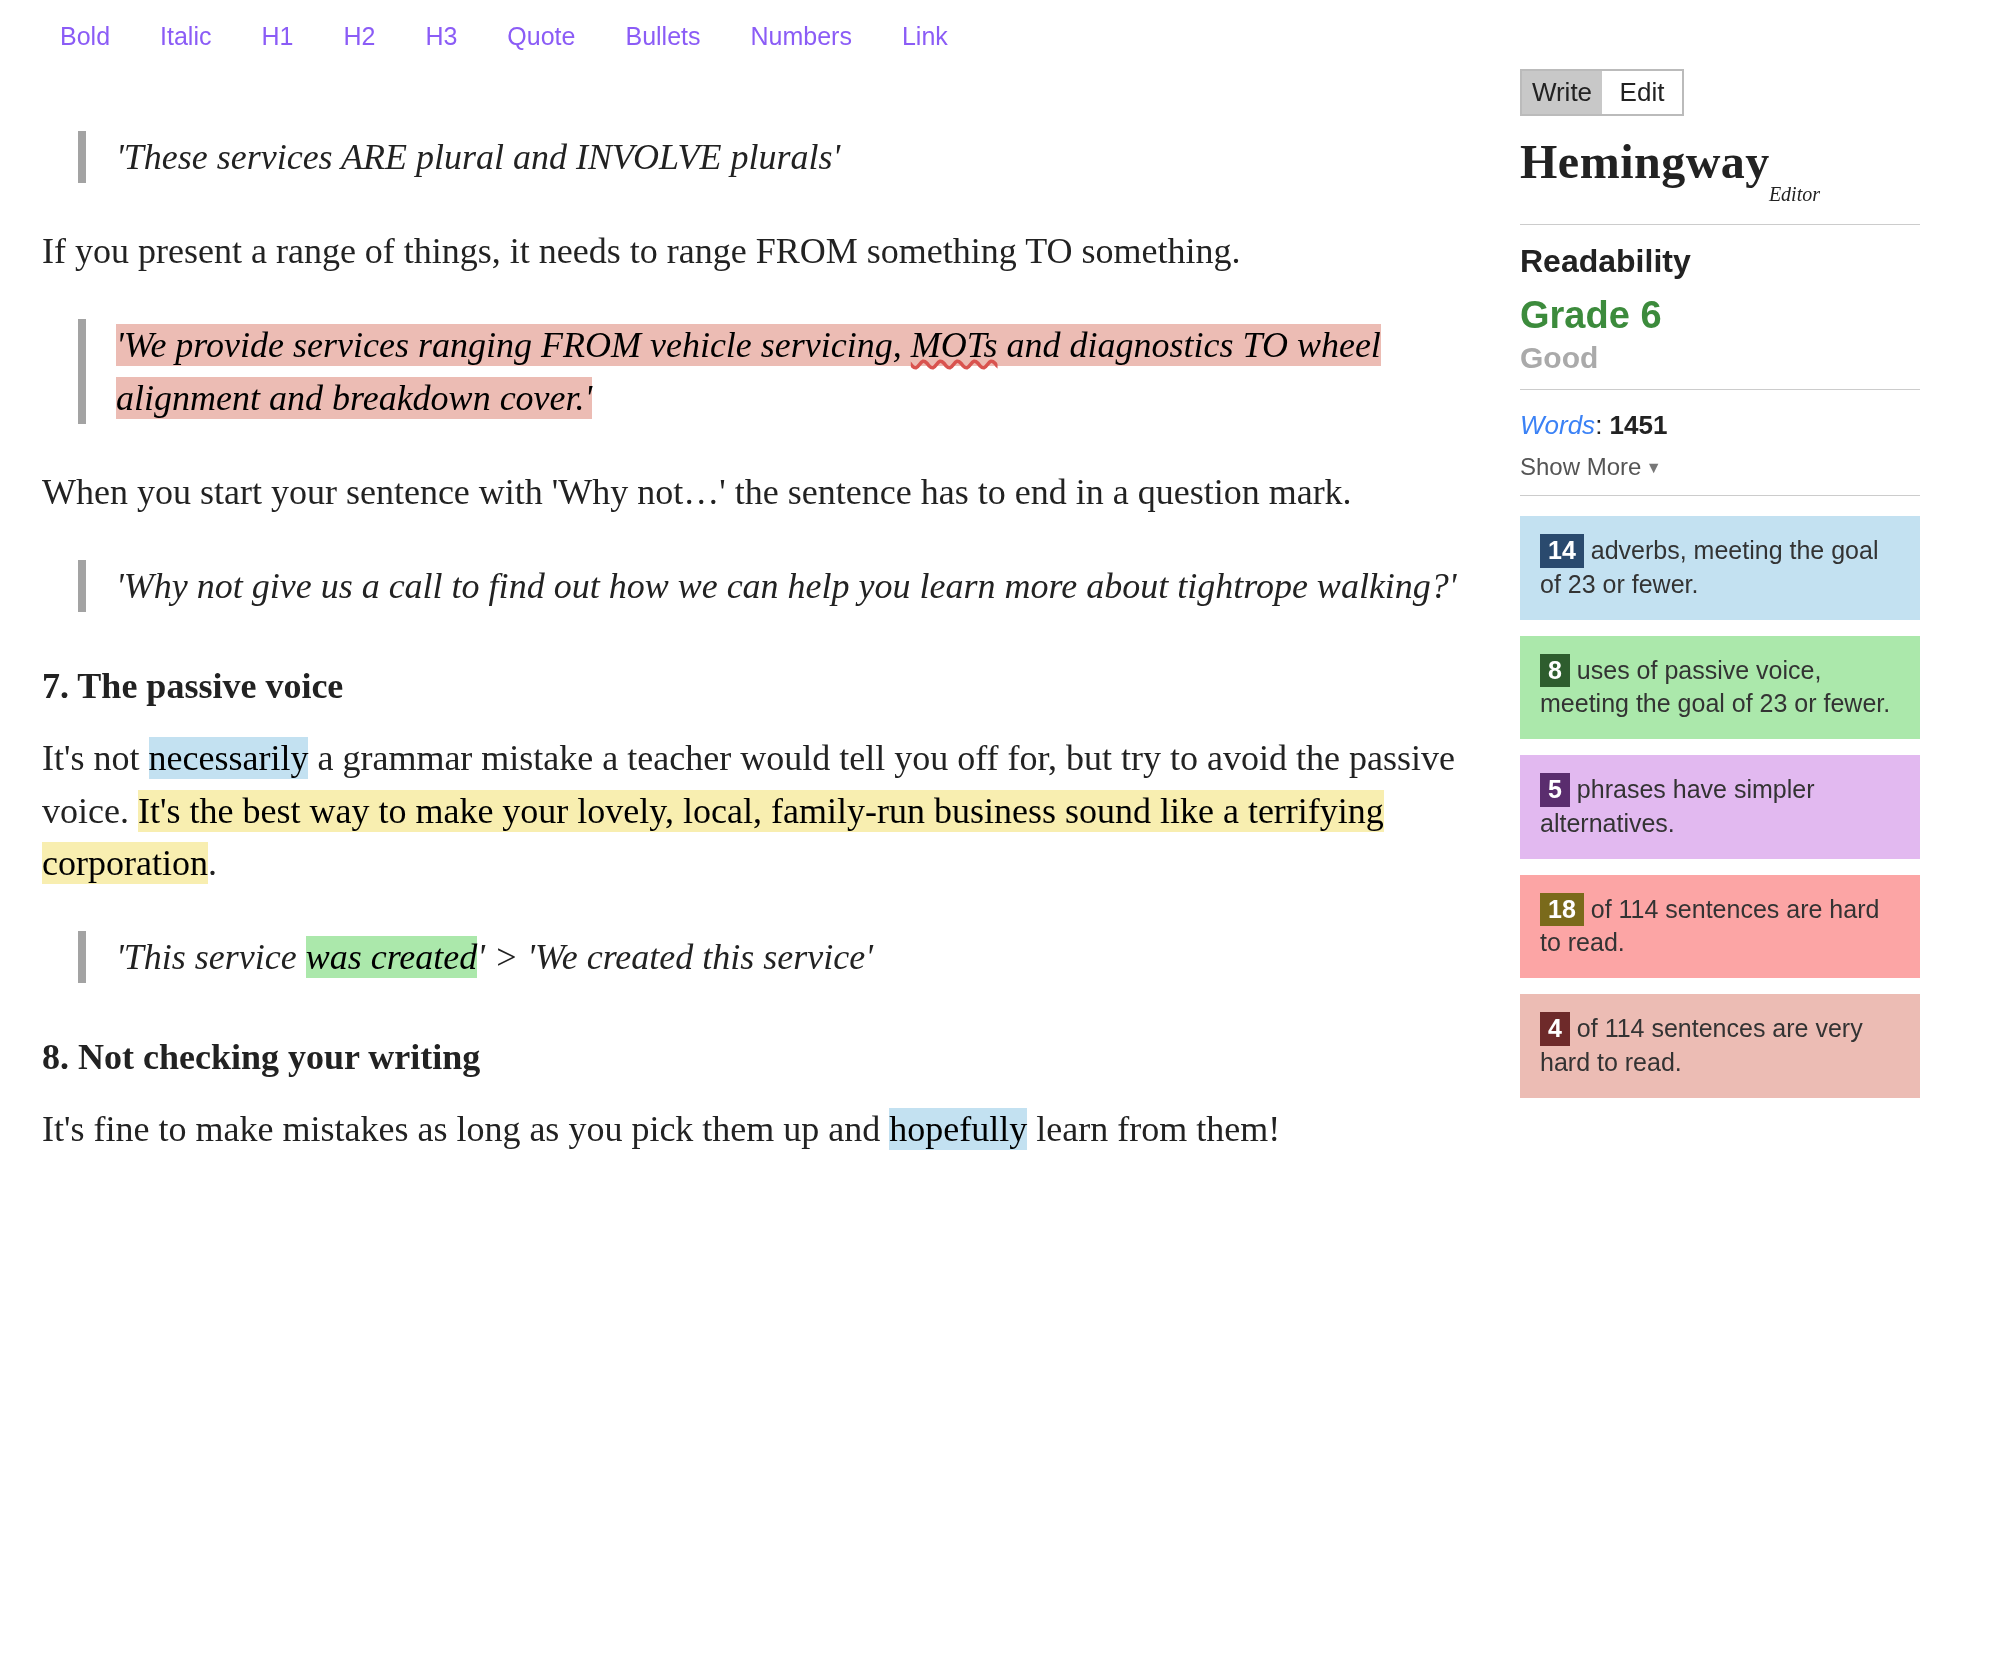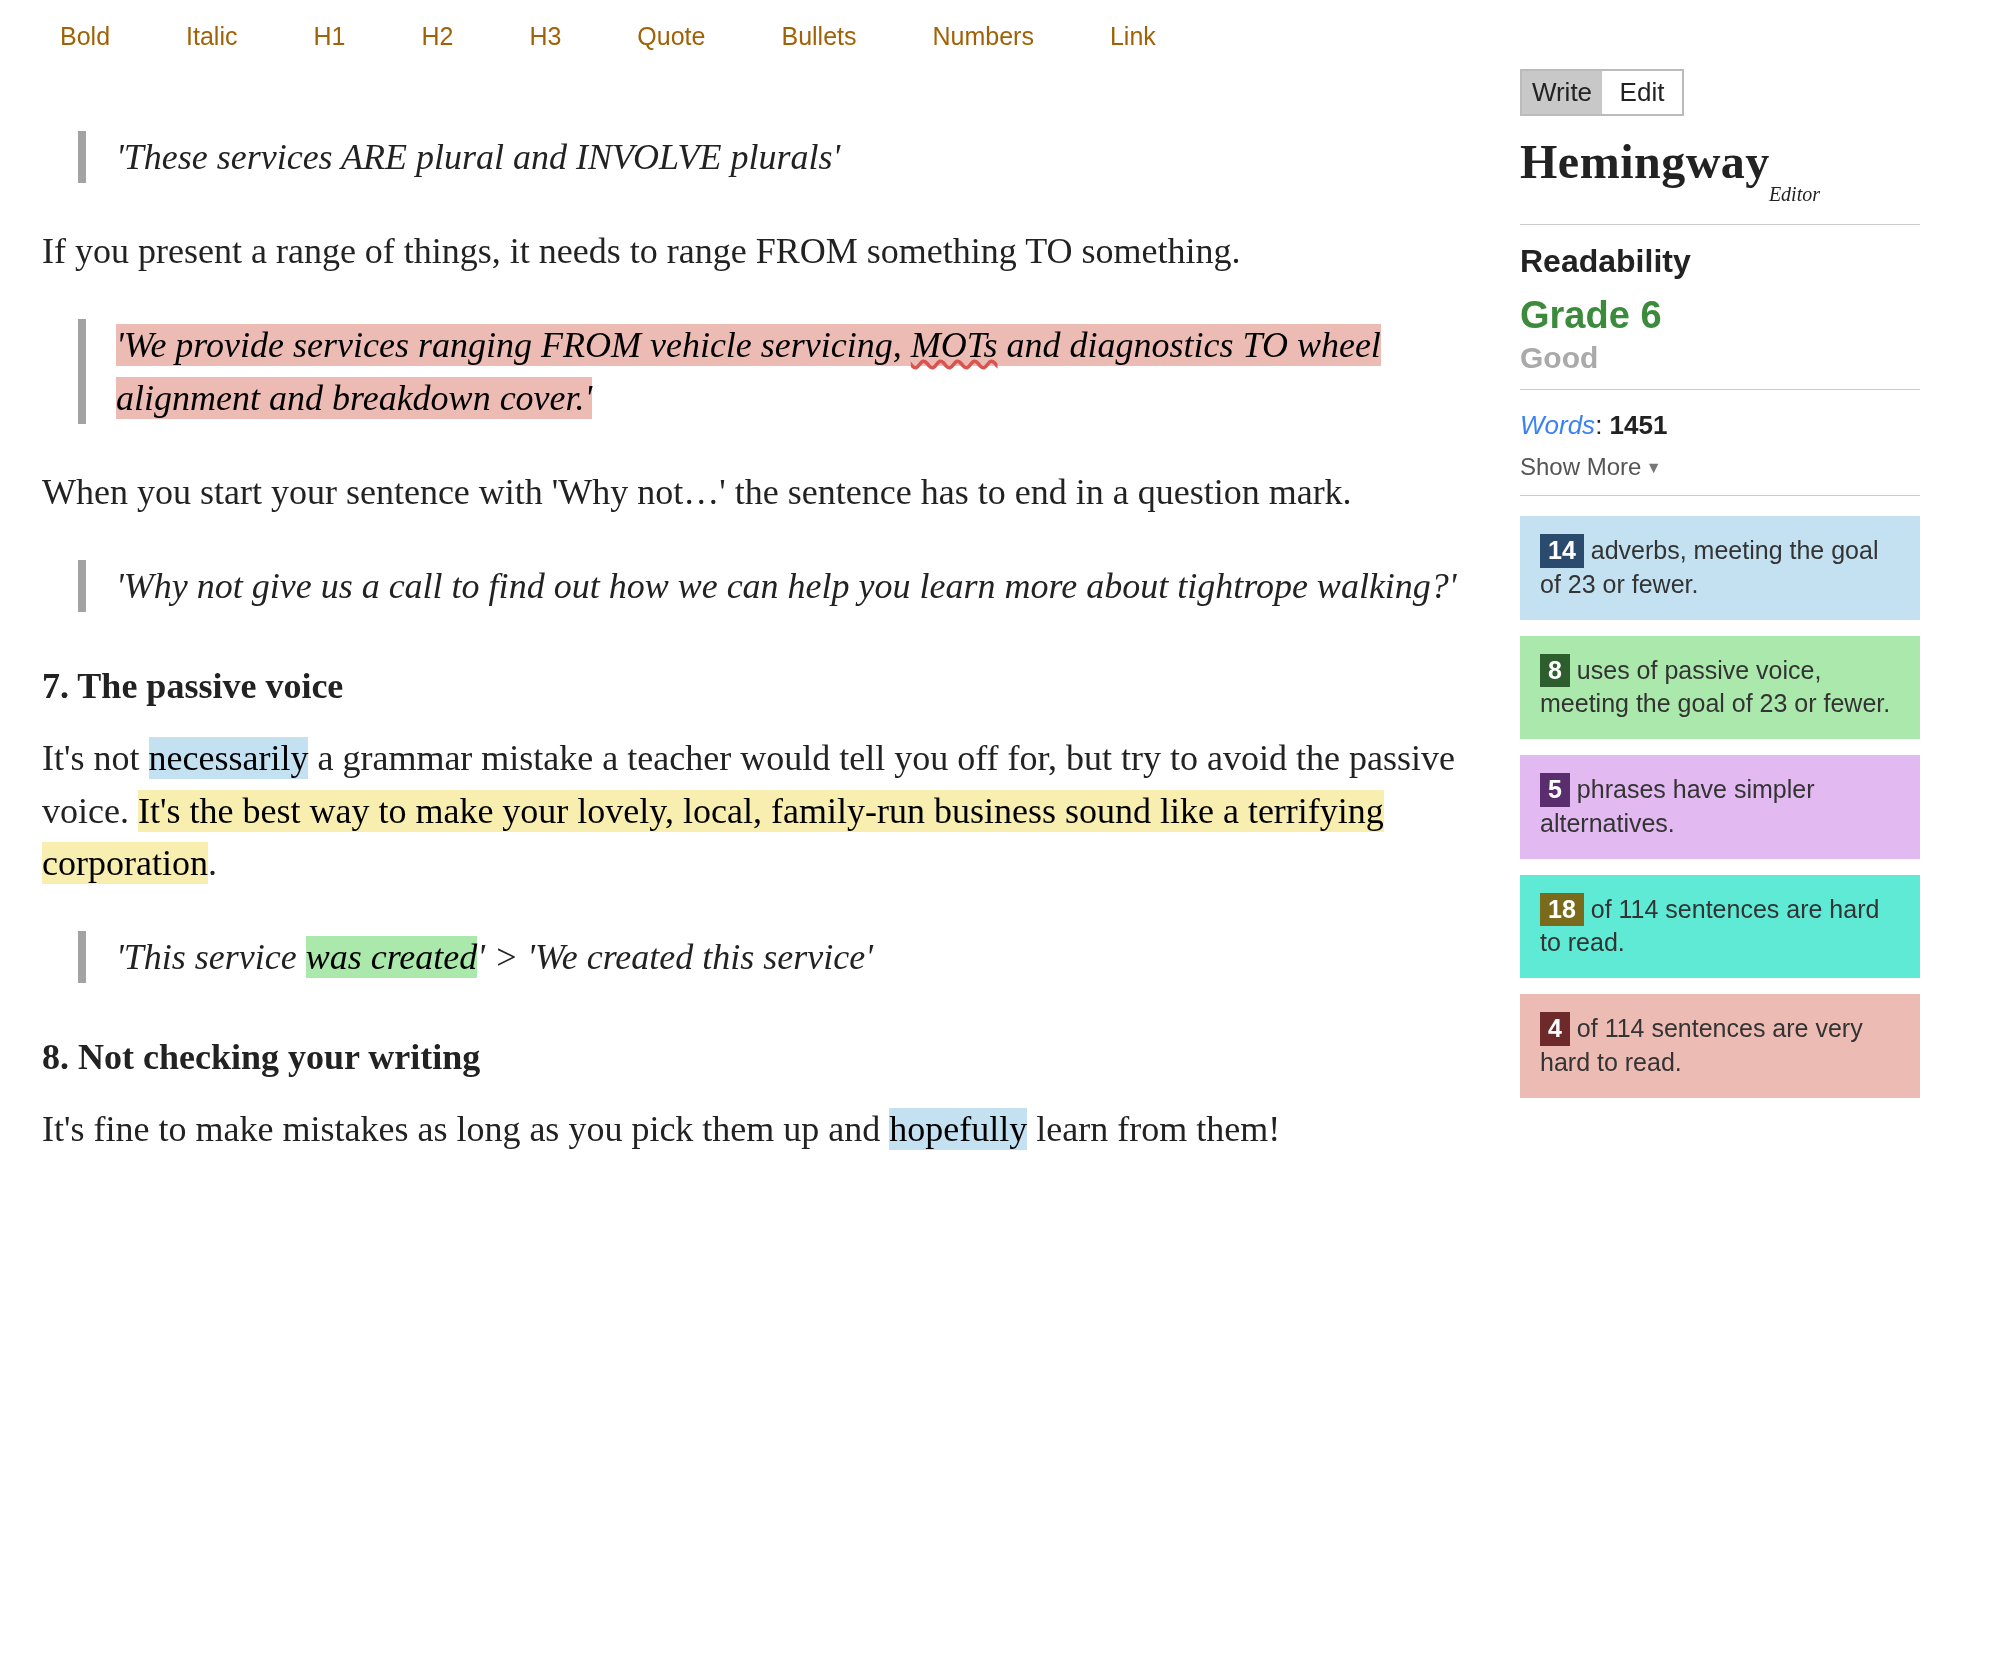--- a/index.html
+++ b/index.html
@@ -6,24 +6,24 @@
   body {
     font-family: -apple-system, BlinkMacSystemFont, "Helvetica Neue", Arial, sans-serif;
     background: #ffffff;
     color: #222;
     width: 2013px;
     height: 1679px;
     overflow: hidden;
   }
   .toolbar {
     display: flex;
-    gap: 76px;
+    gap: 50px;
     padding: 22px 60px 18px;
     font-size: 25px;
-    color: #a16207;
+    color: #8b5cf6;
   }
   .toolbar span { cursor: pointer; }
   .main {
     display: flex;
     width: 100%;
   }
   .editor {
     width: 1520px;
     padding: 20px 60px 40px 42px;
     font-family: Georgia, "Times New Roman", serif;
@@ -105,21 +105,21 @@
     display: inline-block;
     color: #fff;
     font-weight: 700;
     padding: 0 8px;
     min-width: 26px;
     text-align: center;
   }
   .stat-blue   { background: #c3e1f1; }   .stat-blue .count   { background: #2a4a6e; }
   .stat-green  { background: #abe8ab; }   .stat-green .count  { background: #2e5d2e; }
   .stat-purple { background: #e2b9f0; }   .stat-purple .count { background: #5a2d6e; }
-  .stat-yellow { background: #5eead4; }   .stat-yellow .count { background: #7a6a1b; }
+  .stat-yellow { background: #fca5a5; }   .stat-yellow .count { background: #7a6a1b; }
   .stat-red    { background: #ecbcb4; }   .stat-red .count    { background: #6e2a2a; }
 </style>
 </head>
 <body>
 
 <div class="toolbar">
   <span>Bold</span>
   <span>Italic</span>
   <span>H1</span>
   <span>H2</span>

